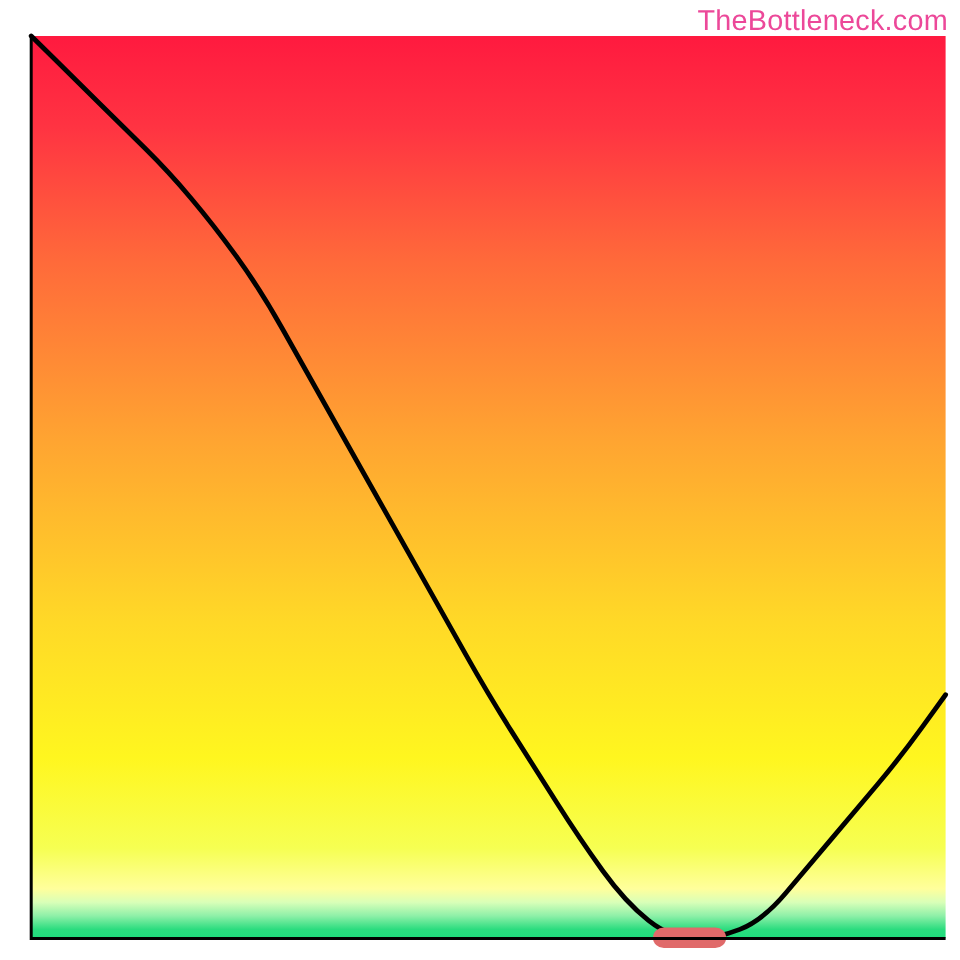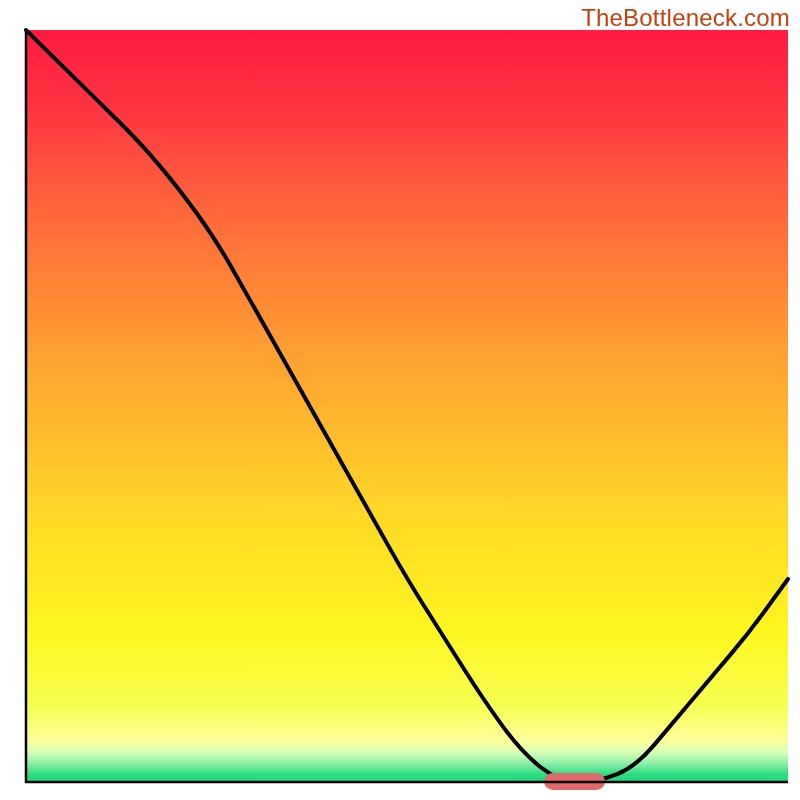--- a/index.html
+++ b/index.html
@@ -14,21 +14,21 @@
     position: relative;
     width: 800px;
     height: 800px;
   }
   .watermark {
     position: absolute;
     top: 4px;
     right: 10px;
     font-size: 24px;
     font-weight: 500;
-    color: #c2410c;
+    color: #ec4899;
     letter-spacing: 0.2px;
   }
   svg {
     display: block;
   }
 </style>
 </head>
 <body>
 
 <div class="container">

